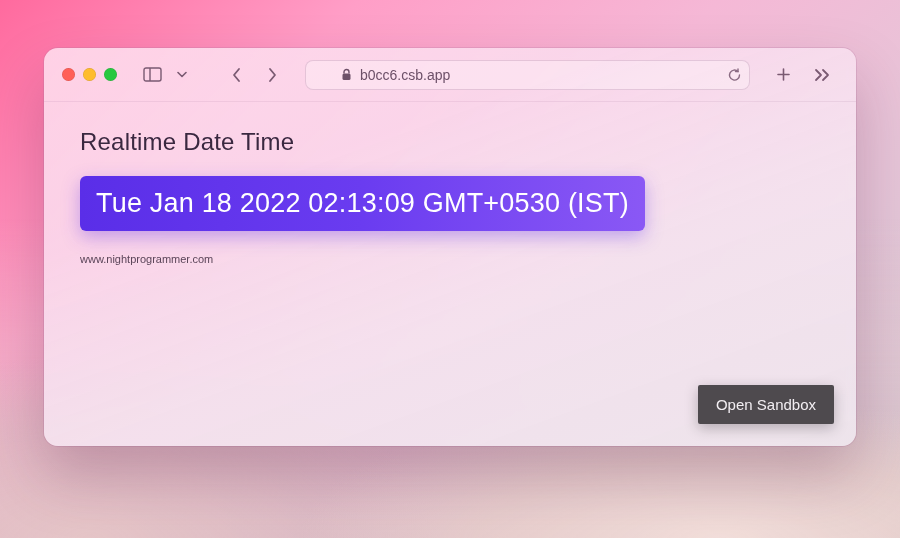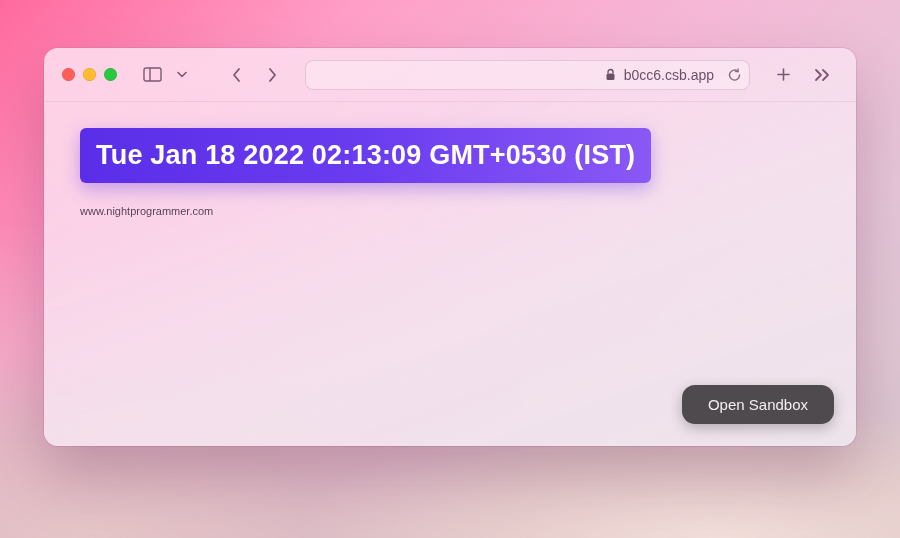--- a/index.html
+++ b/index.html
@@ -55,21 +55,21 @@
   .tb-group { display: flex; align-items: center; gap: 6px; }
   .tb-sep { width: 10px; }
   .addr {
     flex: 1;
     height: 30px;
     border-radius: 8px;
     background: rgba(255,255,255,0.28);
     box-shadow: inset 0 0 0 1px rgba(140,90,130,0.22);
     display: flex;
     align-items: center;
-    justify-content: flex-end;
+    justify-content: flex-start;
     gap: 8px;
     color: #6d5068;
     font-size: 14px;
     position: relative;
     margin: 0 8px;
     padding: 0 36px;
   }
   .addr .reload {
     position: absolute; right: 8px; top: 50%; transform: translateY(-50%);
     color: #8a6a82;
@@ -83,41 +83,41 @@
     font-size: 24px;
     font-weight: 400;
     color: #3a2840;
     margin-bottom: 20px;
     letter-spacing: 0.2px;
   }
   .datetime {
     display: inline-block;
     background: linear-gradient(90deg, #5a2ee8 0%, #6a3cf0 50%, #8a58f5 100%);
     color: #ffffff;
-    font-weight: 700;
+    font-weight: 400;
     font-size: 27px;
     padding: 12px 16px;
     border-radius: 6px;
     letter-spacing: 0.2px;
     box-shadow: 0 6px 18px rgba(90,46,232,0.35);
   }
   .credit {
     margin-top: 22px;
     font-size: 11px;
     color: #5a4458;
   }
   .sandbox-btn {
     position: absolute;
     right: 22px;
     bottom: 22px;
     background: #4e4a4e;
     color: #f2eef2;
     font-size: 15px;
-    padding: 11px 26px;
-    border-radius: 13px;
+    padding: 11px 18px;
+    border-radius: 2px;
     box-shadow: 0 4px 14px rgba(0,0,0,0.25);
     cursor: pointer;
   }
   svg { display: block; }
 </style>
 </head>
 <body>
 
 <div class="terrain"></div>
 
@@ -182,19 +182,20 @@
 
     <div class="tb-btn">
       <svg width="18" height="14" viewBox="0 0 18 14" fill="none" stroke="currentColor" stroke-width="1.8" stroke-linecap="round" stroke-linejoin="round">
         <polyline points="2,2 7,7 2,12"></polyline>
         <polyline points="9,2 14,7 9,12"></polyline>
       </svg>
     </div>
   </div>
 
   <div class="content">
+    <div class="heading">Realtime Date Time</div>
     <div class="datetime">Tue Jan 18 2022 02:13:09 GMT+0530 (IST)</div>
     <div class="credit">www.nightprogrammer.com</div>
 
     <div class="sandbox-btn">Open Sandbox</div>
   </div>
 
 </div>
 
 </body></html>

